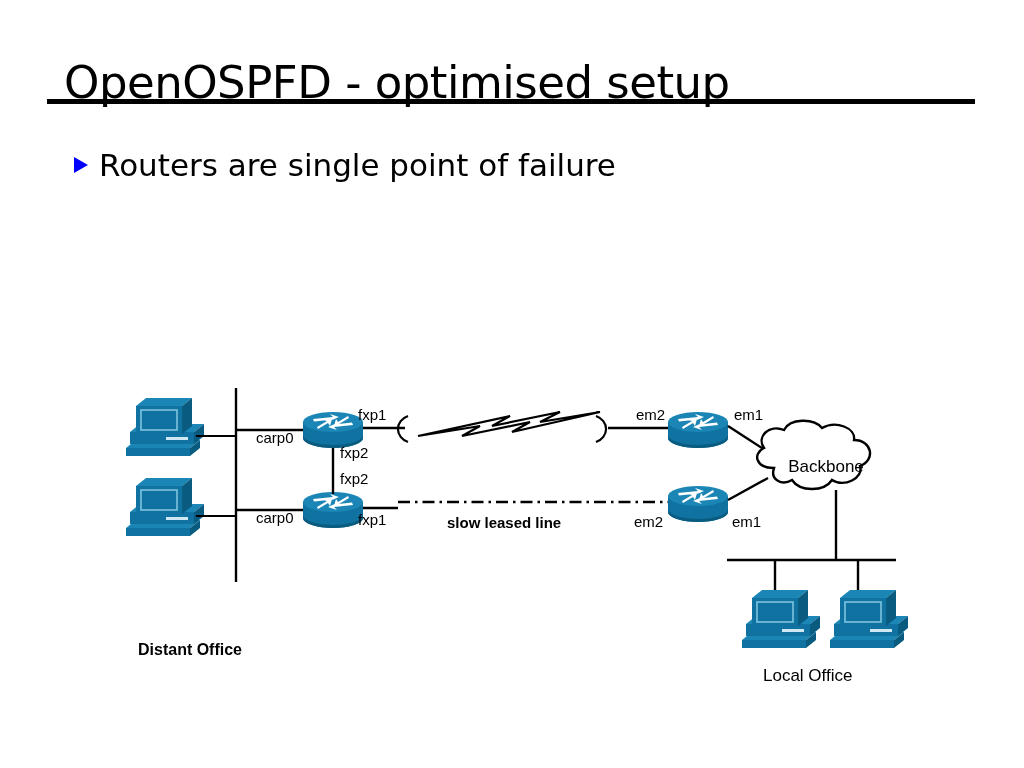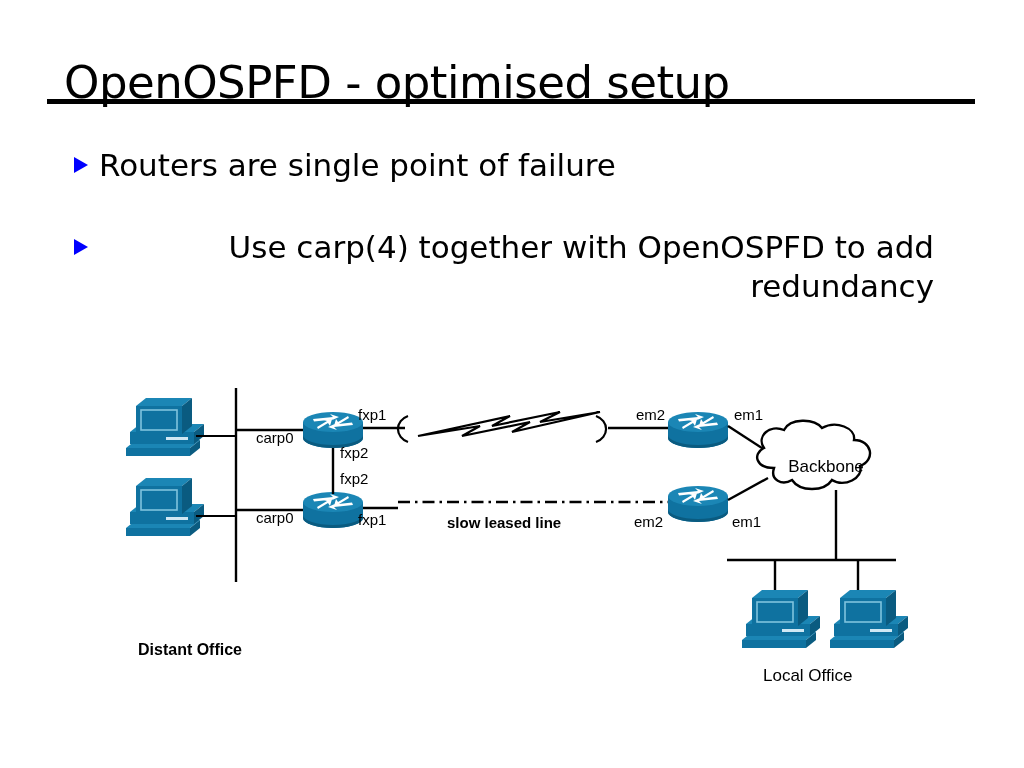--- a/index.html
+++ b/index.html
@@ -43,21 +43,20 @@
   #bullet-list {
     position: absolute;
     left: 74px;
     top: 146px;
     width: 860px;
   }
   .bullet-row {
     display: flex;
     align-items: flex-start;
     margin-bottom: 42px;
-    text-align: right;
   }
   .bullet-marker {
     flex: 0 0 auto;
     width: 0;
     height: 0;
     border-left: 14px solid #0000ff;
     border-top: 8px solid transparent;
     border-bottom: 8px solid transparent;
     margin-top: 11px;
     margin-right: 11px;
@@ -112,24 +111,20 @@
 </head>
 <body>
 
 <div id="slide-title">OpenOSPFD - optimised setup</div>
 <div id="title-rule"></div>
 
 <div id="bullet-list">
   <div class="bullet-row">
     <span class="bullet-marker"></span>
     <span class="bullet-text">Routers are single point of failure</span>
-  </div>
-  <div class="bullet-row">
-    <span class="bullet-marker"></span>
-    <span class="bullet-text">Use carp(4) together with OpenOSPFD to add redundancy</span>
   </div>
 </div>
 
 <div id="diagram">
 <svg width="1024" height="360" viewBox="0 0 1024 360" xmlns="http://www.w3.org/2000/svg">
 
   <defs>
 
     <g id="sym-workstation">
 

